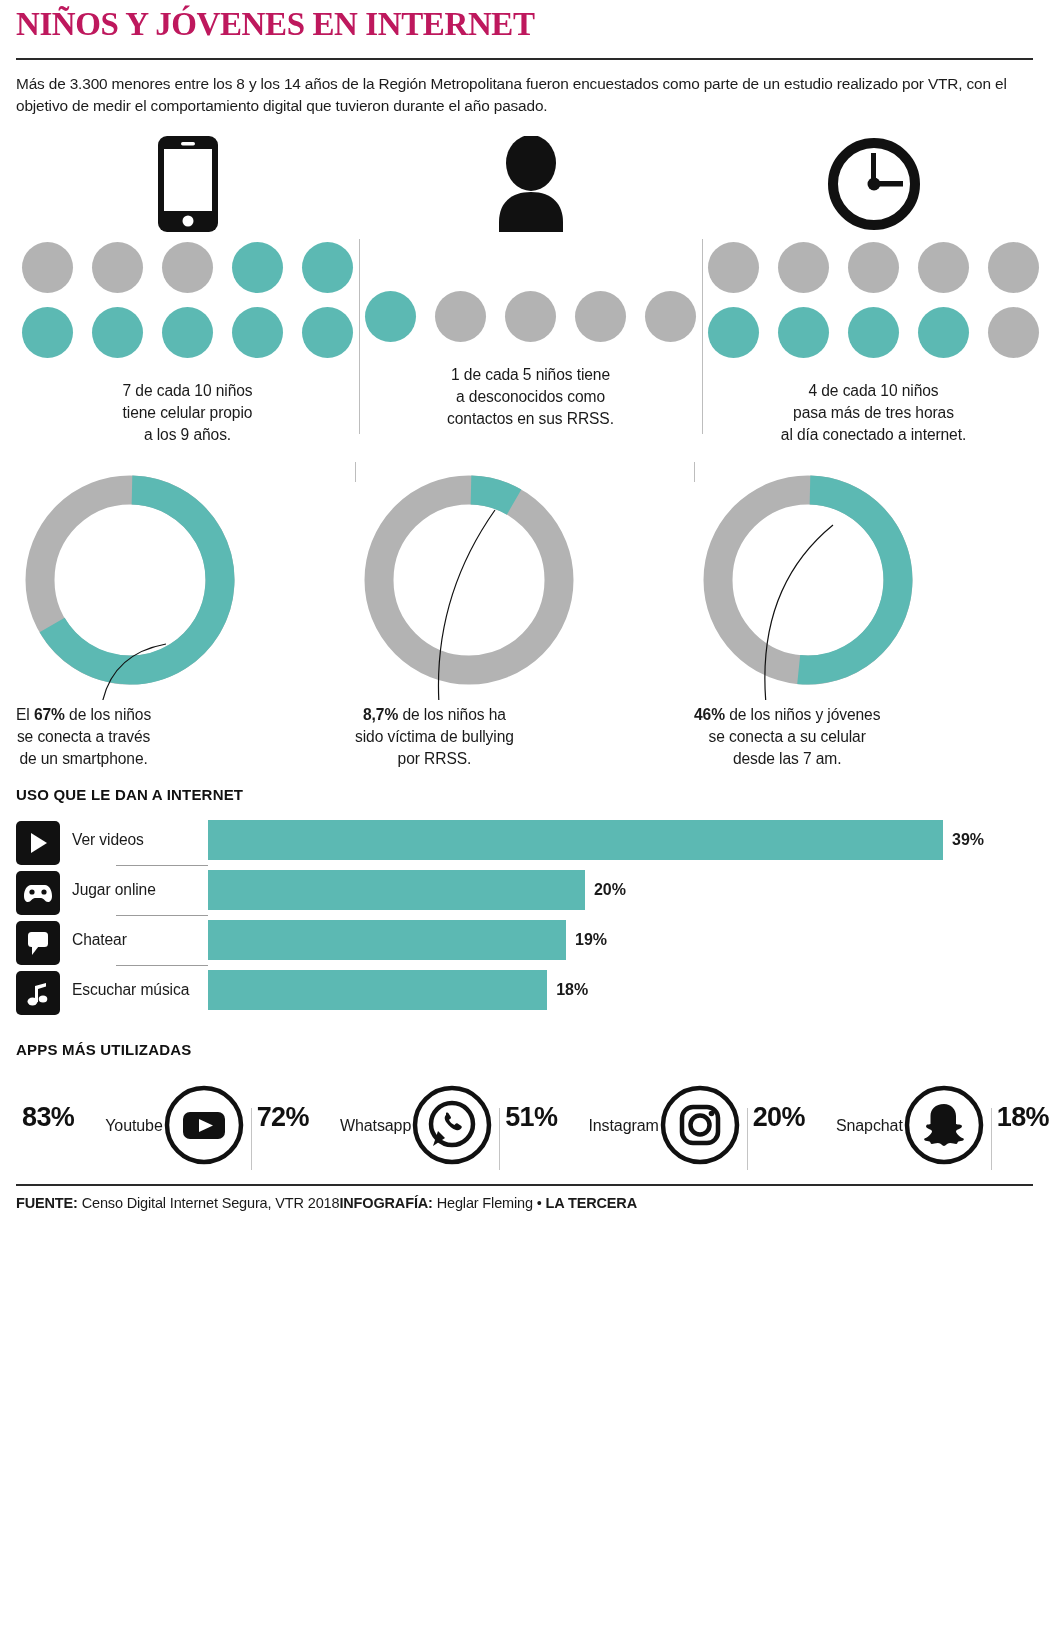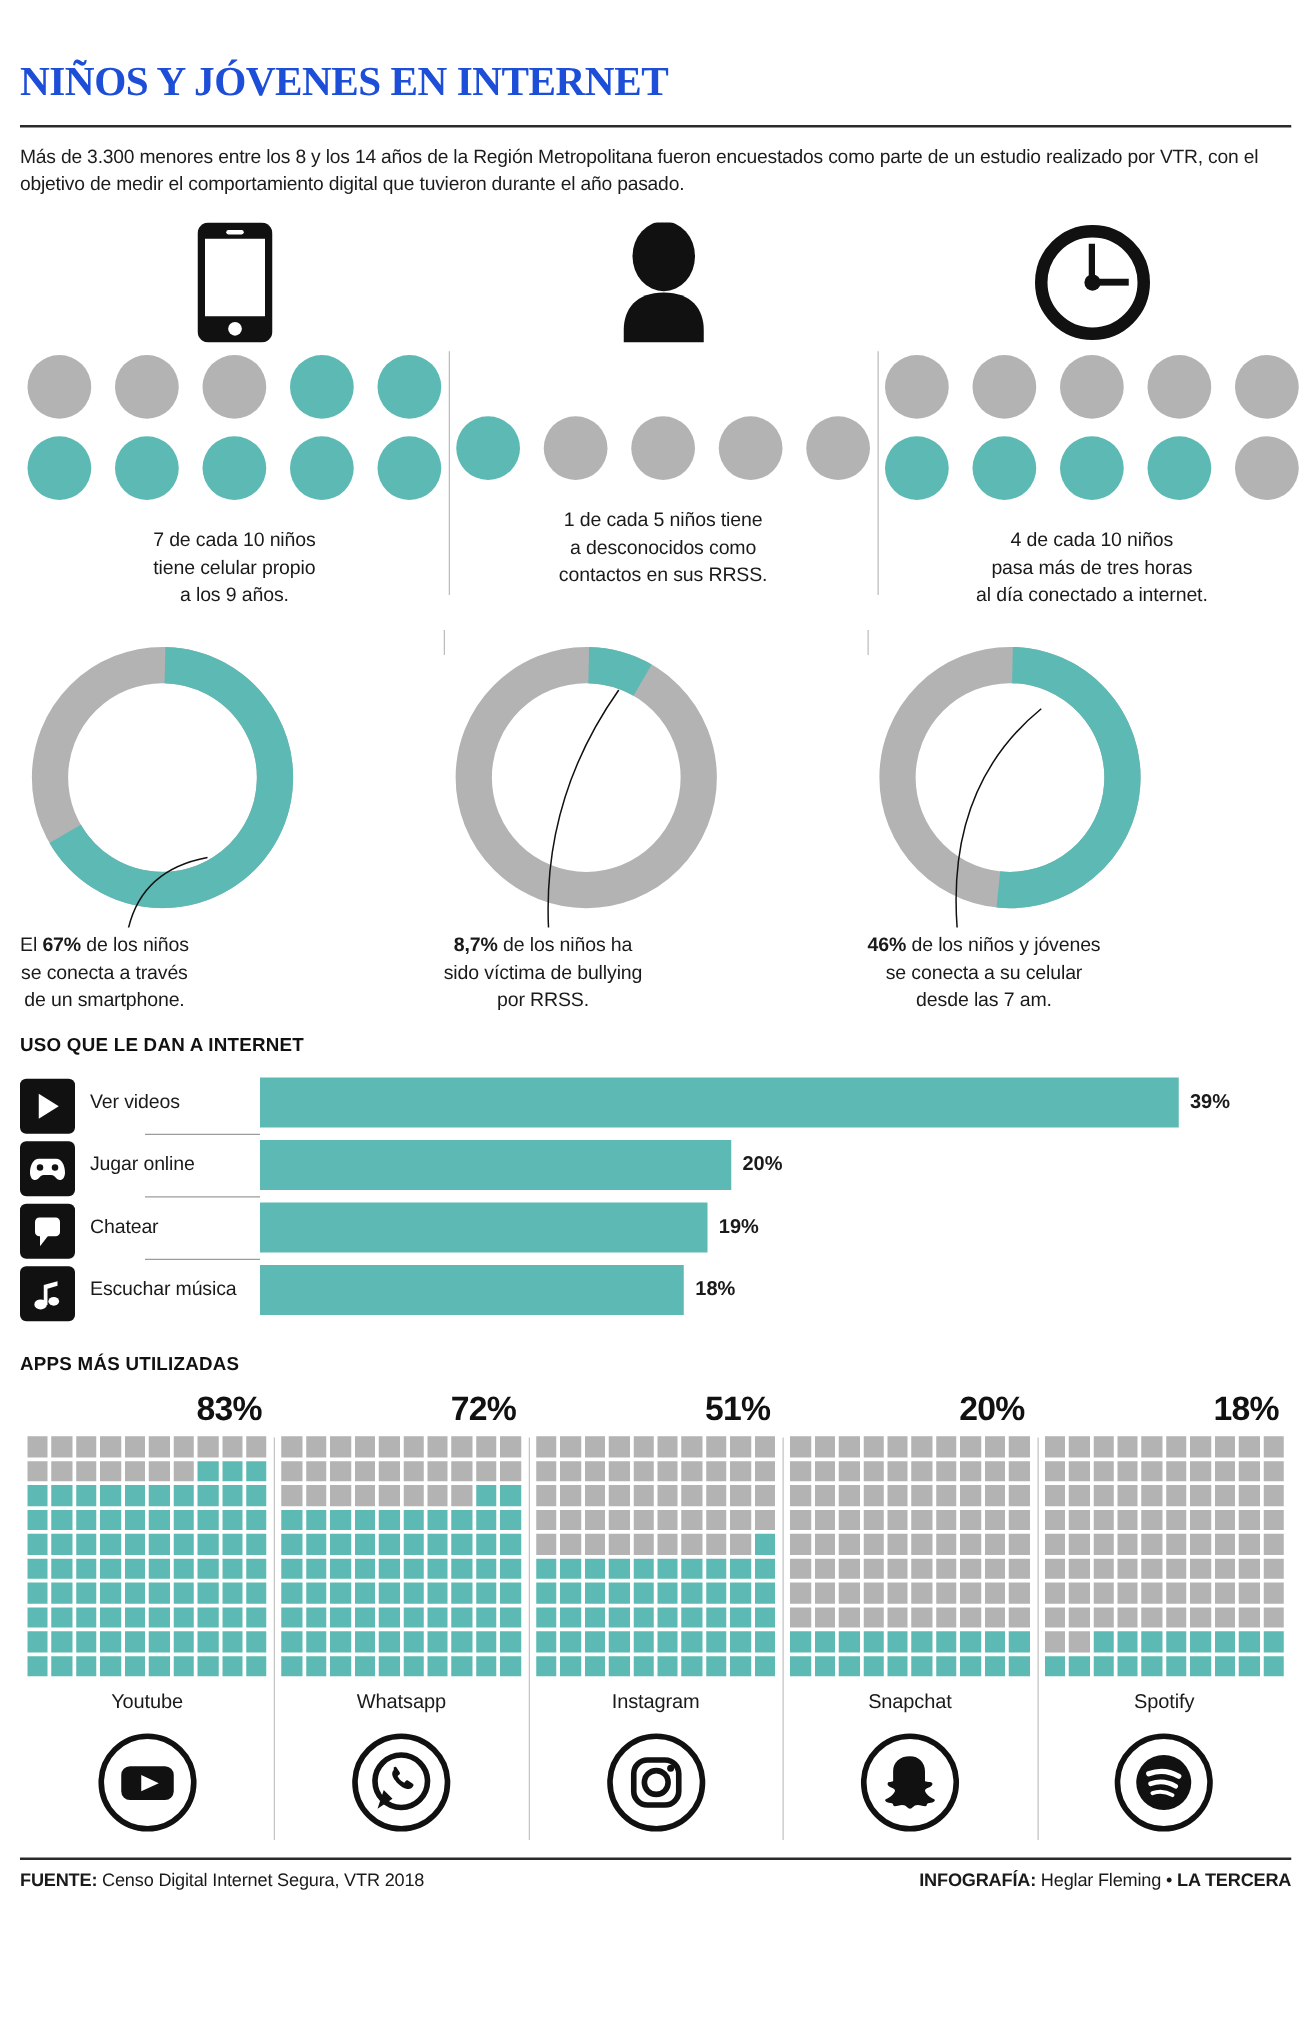--- a/index.html
+++ b/index.html
@@ -12,24 +12,23 @@
   body { width: 1049px; height: 1625px; position: relative; overflow: hidden; }
 
   .page { width: 1049px; height: 1625px; position: relative; padding: 0 16px; }
 
   
   .title {
     font-family: "Liberation Serif", serif;
     font-weight: bold;
     font-size: 33px;
     letter-spacing: -0.4px;
-    padding-top: 24px;
+    padding-top: 6px;
     line-height: 1.15;
-    color: #1d4ed8;
-    margin-top: 24px;
+    color: #be185d;
   }
   .rule-top { height: 2px; background: #2a2a2a; margin-top: 14px; }
   .standfirst {
     font-size: 15.4px;
     line-height: 1.45;
     margin-top: 13px;
     color: #1c1c1c;
     letter-spacing: -0.15px;
   }
 
@@ -114,21 +113,21 @@
   }
   .bar-label { font-size: 15.6px; letter-spacing: -0.1px; }
   .bar-area { flex: 1 1 auto; display: flex; align-items: center; height: 50px; }
   .bar-fill { height: 40px; background: #5cb9b3; }
   .bar-val { font-size: 16px; font-weight: bold; margin-left: 9px; white-space: nowrap; }
 
   
   .apps-row { display: flex; margin-top: 6px; }
   .app-cell {
     flex: 1 1 0; position: relative;
-    display: flex; flex-direction: column; align-items: center;
+    display: flex; flex-direction: row; align-items: center;
     padding: 0 6px;
   }
   .app-cell + .app-cell::before {
     content: ""; position: absolute; left: 0; top: 38px; bottom: 0; width: 1px; background: #c4c4c4;
   }
   .app-pct {
     width: 100%; text-align: right;
     font-family: "Liberation Sans", sans-serif;
     font-weight: bold; font-size: 27px; letter-spacing: -0.6px;
     padding-right: 4px; margin-bottom: 6px;
@@ -136,21 +135,21 @@
   }
   .sq-grid { display: grid; grid-template-columns: repeat(10, 1fr); gap: 3px; width: 100%; }
   .sq { width: 100%; padding-bottom: 100%; background: #b3b3b3; }
   .sq.on { background: #5cb9b3; }
   .app-name { margin-top: 12px; font-size: 16px; letter-spacing: -0.1px; }
   .app-logo { margin-top: 14px; }
 
   
   .footer-rule { height: 2px; background: #2a2a2a; margin-top: 14px; }
   .footer {
-    display: flex; justify-content: space-between; align-items: baseline;
+    display: flex; align-items: baseline;
     font-size: 14.5px; padding-top: 9px; letter-spacing: -0.15px;
   }
   .footer b { font-weight: bold; }
 </style>
 </head>
 <body>
 
 <div class="page">
 
   <div class="title">NIÑOS Y JÓVENES EN INTERNET</div>

